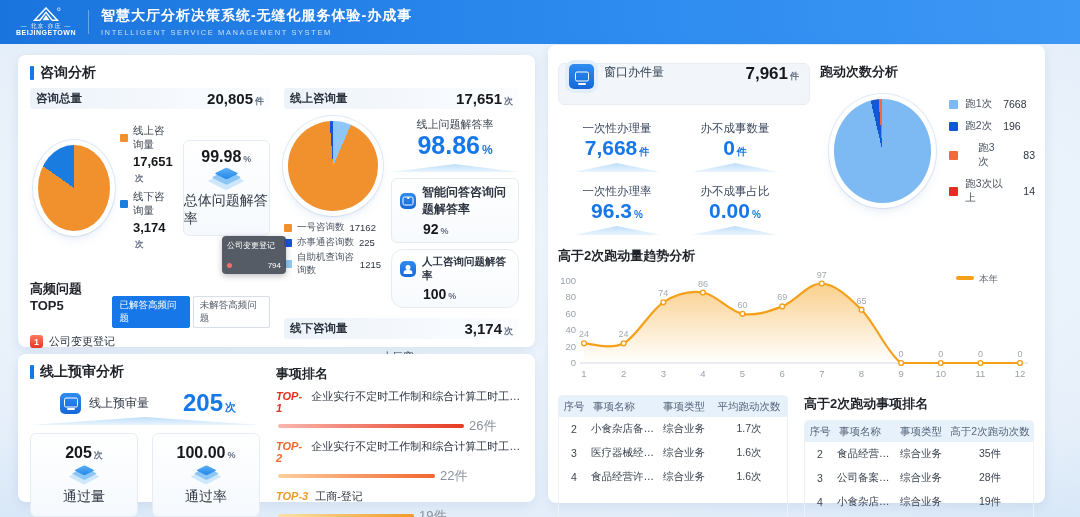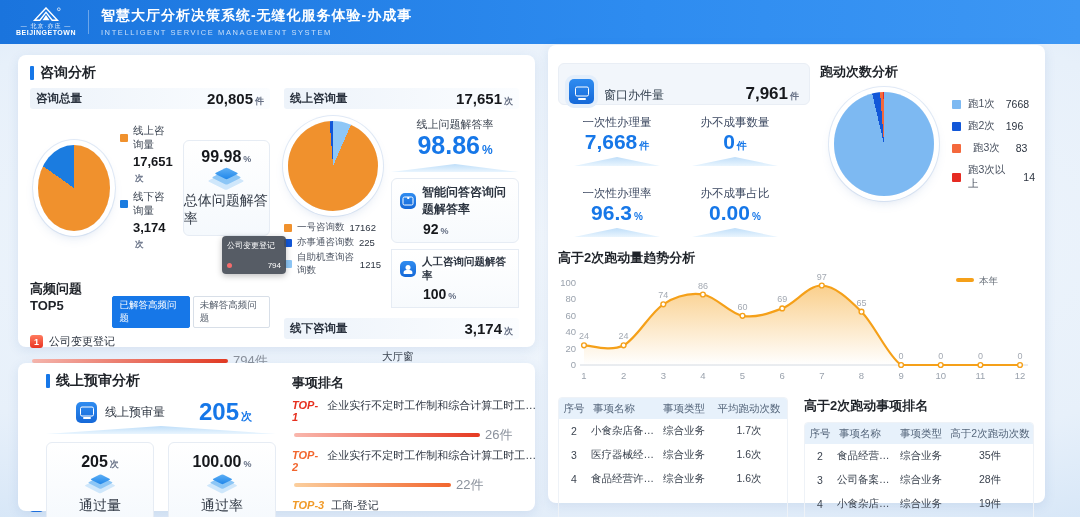--- a/index.html
+++ b/index.html
@@ -260,21 +260,21 @@
             <div class="bignum" style="text-align:center;font-size:25px;line-height:26px;"><span>98.86</span><span class="unit" style="color:#1677e8;font-size:12px;">%</span></div>
             <div class="ped" style="width:128px;margin:1px auto 6px;height:8px;"></div>
             <div id="online-cards">
                 <div style="border:1px solid #e6ecf4;border-radius:6px;background:linear-gradient(180deg,#fff,#f7fafd);padding:5px 8px;margin-bottom:6px;">
          <div style="display:flex;align-items:center;gap:6px;">
            <span class="sqic ic-robot" style="width:16px;height:16px;"></span>
            <span style="font-size:12px;color:#2c3440;font-weight:600;">智能问答咨询问题解答率</span>
          </div>
          <div style="font-size:14px;font-weight:bold;color:#16181c;margin:3px 0 0 23px;">92<span class="unit">%</span></div>
        </div>
-                <div style="border:1px solid #e6ecf4;border-radius:0;background:linear-gradient(180deg,#fff,#f7fafd);padding:5px 8px;margin-bottom:6px;">
+                <div style="border:1px solid #e6ecf4;border-radius:12px;background:linear-gradient(180deg,#fff,#f7fafd);padding:5px 8px;margin-bottom:6px;">
          <div style="display:flex;align-items:center;gap:6px;">
            <span class="sqic ic-person" style="width:16px;height:16px;"></span>
            <span style="font-size:10.5px;color:#2c3440;font-weight:600;">人工咨询问题解答率</span>
          </div>
          <div style="font-size:14px;font-weight:bold;color:#16181c;margin:3px 0 0 23px;">100<span class="unit">%</span></div>
        </div>
               </div>
           </div>
         </div>
 
@@ -315,21 +315,21 @@
 
     <div class="faq-tip">
       <div>公司变更登记</div>
       <div class="row">
           <span class="dot"></span>
           <span>794</span>
         </div>
     </div>
   </div>
 
-  <div class="card" id="card-precheck" style="left:18px;top:363px;width:517px;height:148px;padding:9px 28px;">
+  <div class="card" id="card-precheck" style="left:18px;top:354px;width:517px;height:148px;padding:9px 12px;">
     <div class="flexr" style="gap:16px;">
       <div style="width:245px;">
         <div class="sec-title">
           <span class="tbar"></span>
           <span>线上预审分析</span>
         </div>
         <div style="position:relative;margin-top:8px;height:30px;">
           <div class="flexr" style="align-items:center;gap:8px;padding-left:30px;">
             <span class="sqic ic-win" style="width:21px;height:21px;"></span>
             <span style="font-size:12px;color:#2c3440;">线上预审量</span>
@@ -401,26 +401,26 @@
           </div>
       </div>
     </div>
   </div>
 
   <div class="card" id="card-cases" style="left:548px;top:45px;width:497px;height:458px;padding:10px 10px;">
 
     <div class="flexr" style="margin-top:8px;gap:10px;">
 
       <div style="width:252px;">
-        <div class="flexr" style="align-items:flex-end;background:#f2f6fb;border:1px solid #e9eef5;border-radius:6px;height:40px;padding:0 10px;gap:10px;">
+        <div class="flexr" style="align-items:flex-start;background:#f2f6fb;border:1px solid #e9eef5;border-radius:6px;height:40px;padding:0 10px;gap:10px;">
           <span class="sqic ic-win" style="width:25px;height:25px;box-shadow:0 0 0 4px #e3eefb;"></span>
           <span style="font-size:12px;color:#33404f;">窗口办件量</span>
           <span style="margin-left:auto;font-size:17px;font-weight:bold;color:#16181c;"><span>7,961</span><span class="unit">件</span></span>
         </div>
-        <div class="flexr" style="flex-wrap:wrap;margin-top:10px;row-gap:20px;">
+        <div class="flexr" style="flex-wrap:wrap;margin-top:16px;row-gap:12px;">
           <div class="stat-cell">
             <div class="sl">一次性办理量</div>
             <div class="sv bignum"><span>7,668</span><span class="unit">件</span></div>
             <div class="ped"></div>
           </div>
           <div class="stat-cell">
             <div class="sl">办不成事数量</div>
             <div class="sv bignum"><span>0</span><span class="unit">件</span></div>
             <div class="ped"></div>
           </div>
@@ -445,21 +445,21 @@
               <div class="lgB" style="font-size:10.5px;margin:8px 0;gap:7px;">
          <span class="sw" style="background:#7db9f2;width:9px;height:9px;"></span>
                 <span>跑1次</span>
                 <b style="margin-left:4px;">7668</b>
        </div>
               <div class="lgB" style="font-size:10.5px;margin:8px 0;gap:7px;">
          <span class="sw" style="background:#1257d8;width:9px;height:9px;"></span>
                 <span>跑2次</span>
                 <b style="margin-left:4px;">196</b>
        </div>
-              <div class="lgB" style="font-size:10.5px;margin:8px 0;gap:12px;">
+              <div class="lgB" style="font-size:10.5px;margin:8px 0;gap:20px;">
          <span class="sw" style="background:#f4683c;width:9px;height:9px;"></span>
                 <span>跑3次</span>
                 <b style="margin-left:4px;">83</b>
        </div>
               <div class="lgB" style="font-size:10.5px;margin:8px 0;gap:7px;">
          <span class="sw" style="background:#e62b22;width:9px;height:9px;"></span>
                 <span>跑3次以上</span>
                 <b style="margin-left:4px;">14</b>
        </div>
             </div>

